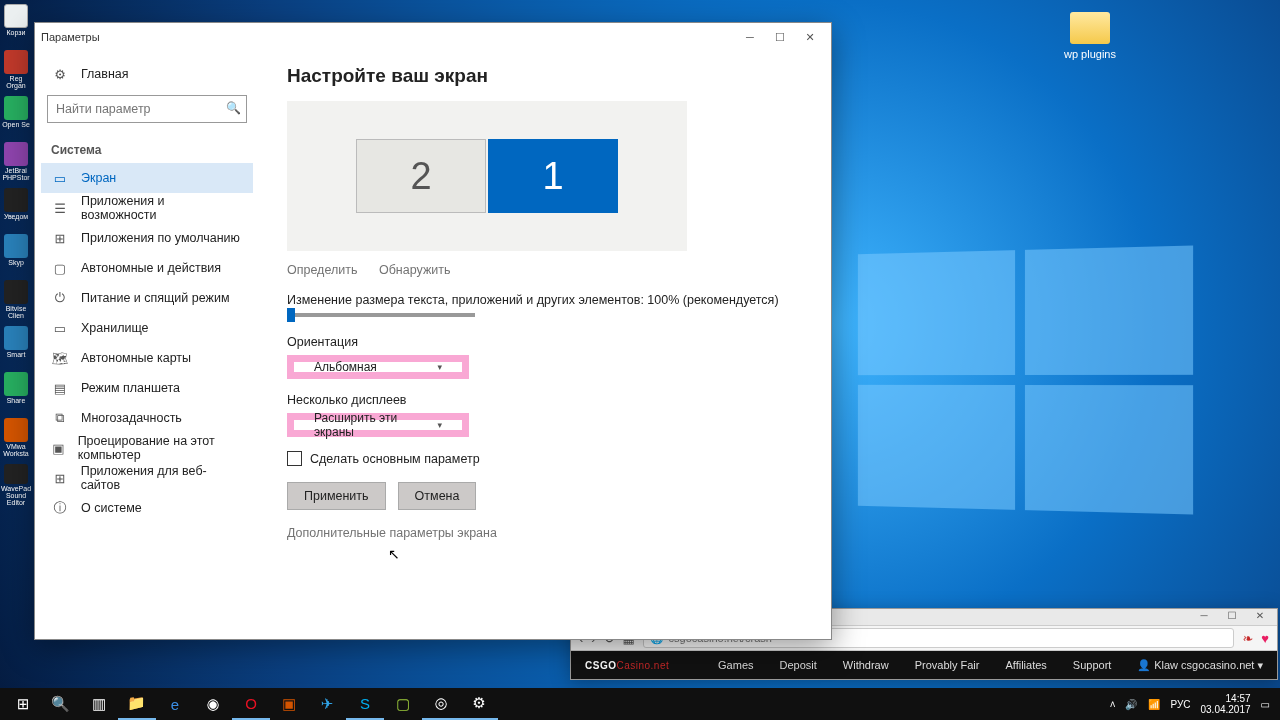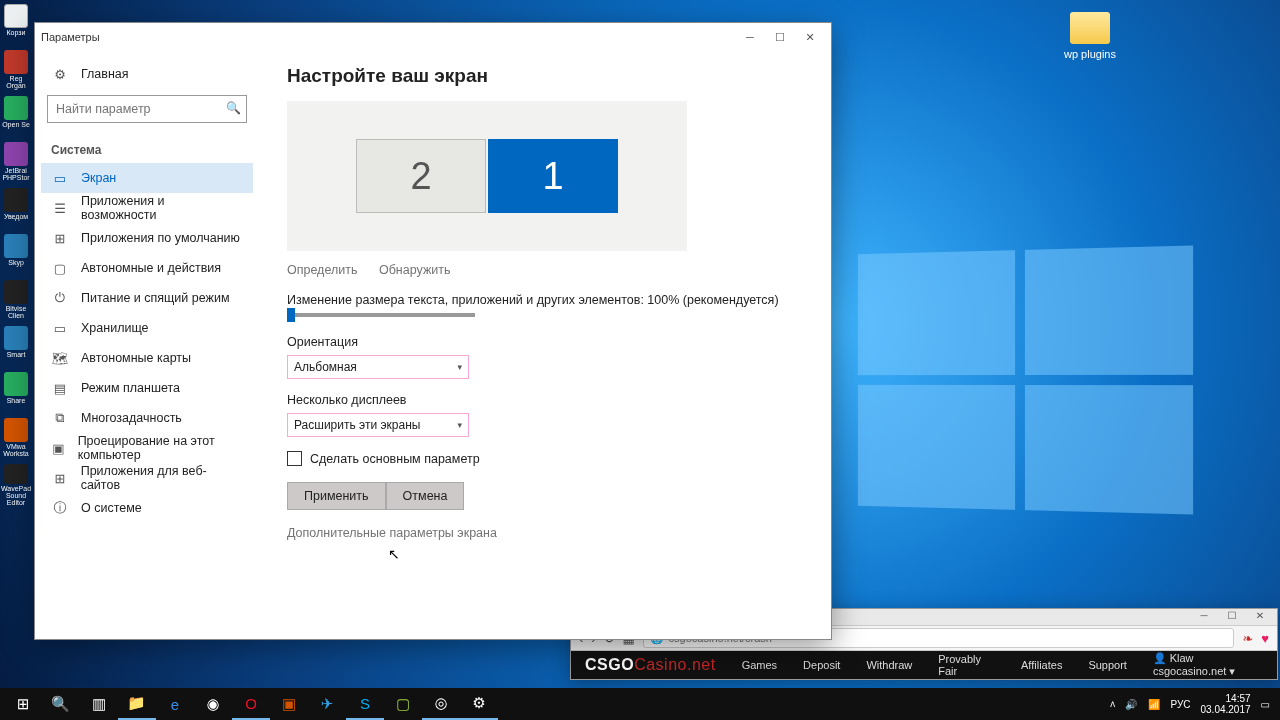--- a/index.html
+++ b/index.html
@@ -92,29 +92,29 @@
 .lnk { color:#737373; font-size:12.5px; margin-right:18px; cursor:pointer; }
 
 .label-line { margin: 8px 0 6px; }
 
 .slider {
   width: 188px; height: 4px; background:#999; position:relative; margin: 6px 0 18px;
 }
 .slider .thumb { position:absolute; left:0; top:-5px; width:8px; height:14px; background:#0067c0; cursor:pointer;}
 
 .dropdown {
-  width: 182px; height: 24px; border:1px solid #f9a8d4; display:flex; align-items:center;
-  padding: 0 6px; font-size:12px; justify-content:space-between; cursor:pointer; margin-bottom: 14px;
+  width: 182px; height: 24px; border:7px solid #f9a8d4; display:flex; align-items:center;
+  padding: 0 20px; font-size:12px; justify-content:space-between; cursor:pointer; margin-bottom: 14px;
 }
 .dropdown .chev { font-size:9px; color:#555; }
 
 .chk-row { display:flex; align-items:center; gap:8px; margin: 8px 0 16px; cursor:pointer;}
 .chk-row .box { width:15px; height:15px; border:1px solid #333; }
 
-.btn-row { display:flex; gap:0; margin-bottom: 16px; }
+.btn-row { display:flex; gap:12px; margin-bottom: 16px; }
 .btn {
   height: 28px; padding: 0 16px; background:#ccc9c8; border:1px solid #aaa;
   font-size:12.5px; display:flex; align-items:center; cursor:pointer;
 }
 
 
 .browser {
   position:absolute; left: 570px; top: 608px; width: 708px; height: 72px;
   background:#e9e9e9; border:1px solid #999; box-shadow: 0 4px 18px rgba(0,0,0,.3);
   display:flex; flex-direction:column;
@@ -127,21 +127,21 @@
 }
 .browser .nav-b { font-size:13px; color:#555; cursor:pointer; }
 .browser .url {
   flex:1; height:20px; background:#fff; border:1px solid #ccc; border-radius:3px;
   font-size:11px; color:#777; display:flex; align-items:center; padding:0 6px; gap:5px;
 }
 .browser .page {
   flex:1; background:#111; color:#ddd; display:flex; align-items:center;
   padding: 0 14px; font-size:11px; gap:26px; justify-content:flex-end;
 }
-.browser .page .logo { margin-right:auto; font-size:16px; letter-spacing:.5px;}
+.browser .page .logo { margin-right:auto; font-size:10px; letter-spacing:.5px;}
 .browser .page .logo b{color:#fff;} .browser .page .logo i{color:#c62828; font-style:normal;}
 
 
 .taskbar {
   position:absolute; left:0; bottom:0; width:1280px; height:32px;
   background:#101010; display:flex; align-items:center; padding:0 4px;
 }
 .tb-item {
   width:38px; height:32px; display:flex; align-items:center; justify-content:center;
   color:#fff; font-size:15px; cursor:pointer;

